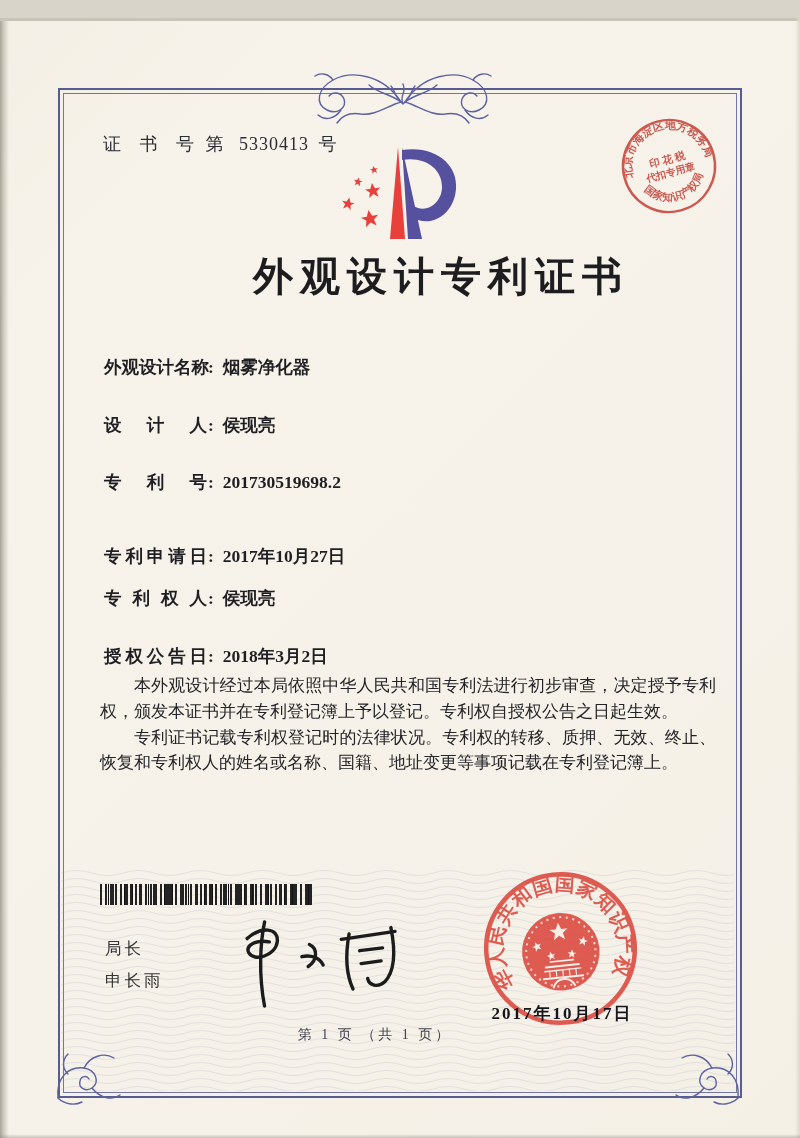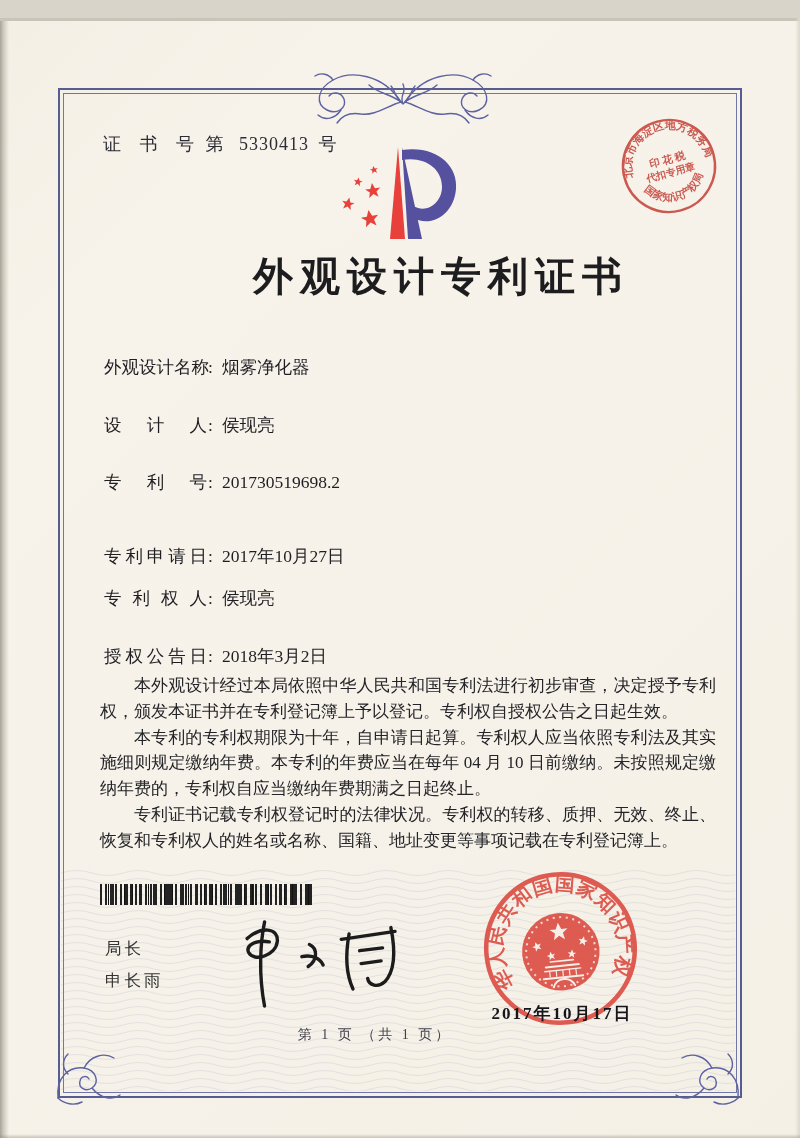--- a/index.html
+++ b/index.html
@@ -22,21 +22,21 @@
   
   .waves{position:absolute;left:61px;top:851px;width:674px;height:222px;opacity:.55;}
   .cert-no{position:absolute;left:103px;top:114px;font-size:18px;color:#2c2c34;}
   .cert-no .sp{letter-spacing:7px;}
   .cert-no .num{margin-left:4px;letter-spacing:1px;}
   .cert-no .suf{margin-left:5px;}
   .logo{position:absolute;left:328px;top:121px;width:154px;height:106px;}
   .tax-stamp{position:absolute;left:616px;top:95px;width:106px;height:106px;opacity:.92;}
   .title{position:absolute;left:58px;top:231px;width:680px;text-align:center;
          font-size:40px;font-weight:600;letter-spacing:7px;color:#1d1d1f;padding-left:43px;}
-  .field-row{position:absolute;left:104px;font-size:17.5px;color:#1f1f23;white-space:nowrap;}
+  .field-row{position:absolute;left:104px;font-size:17.5px;color:#1f1f23;white-space:nowrap;font-weight:bold;}
   .f-label{display:inline-block;width:103px;text-align:justify;text-align-last:justify;}
   .f-colon{margin:0 9px 0 1px;}
   .paragraphs{position:absolute;left:100px;top:655px;width:616px;font-size:17px;
               line-height:25.8px;color:#242428;text-align:justify;}
   .paragraphs p{margin:0;text-indent:2em;}
   .barcode{position:absolute;left:100px;top:866px;width:214px;height:21px;
     background:
       repeating-linear-gradient(90deg,#232323 0 2px,rgba(0,0,0,0) 2px 5px),
       repeating-linear-gradient(90deg,#111 0 1px,rgba(0,0,0,0) 1px 8px),
       repeating-linear-gradient(90deg,rgba(0,0,0,0) 0 11px,#232323 11px 14px);}
@@ -163,21 +163,20 @@
   </div>
   <div class="field-row" style="top:568px">
     <span class="f-label">专利权人</span><span class="f-colon">:</span><span>侯现亮</span>
   </div>
   <div class="field-row" style="top:626px">
     <span class="f-label">授权公告日</span><span class="f-colon">:</span><span>2018年3月2日</span>
   </div>
 
   <div class="paragraphs">
     <p>本外观设计经过本局依照中华人民共和国专利法进行初步审查，决定授予专利权，颁发本证书并在专利登记簿上予以登记。专利权自授权公告之日起生效。</p>
-    <p>本专利的专利权期限为十年，自申请日起算。专利权人应当依照专利法及其实施细则规定缴纳年费。本专利的年费应当在每年 04 月 10 日前缴纳。未按照规定缴纳年费的，专利权自应当缴纳年费期满之日起终止。</p>
     <p>专利证书记载专利权登记时的法律状况。专利权的转移、质押、无效、终止、恢复和专利权人的姓名或名称、国籍、地址变更等事项记载在专利登记簿上。</p>
   </div>
 
   <div class="barcode"></div>
 
   <div class="sig-title">局长</div>
   <div class="sig-name">申长雨</div>
 
   <svg class="signature" viewBox="0 0 200 102">
     <g fill="none" stroke="#1c1c1c" stroke-width="3.4" stroke-linecap="round" stroke-linejoin="round">

